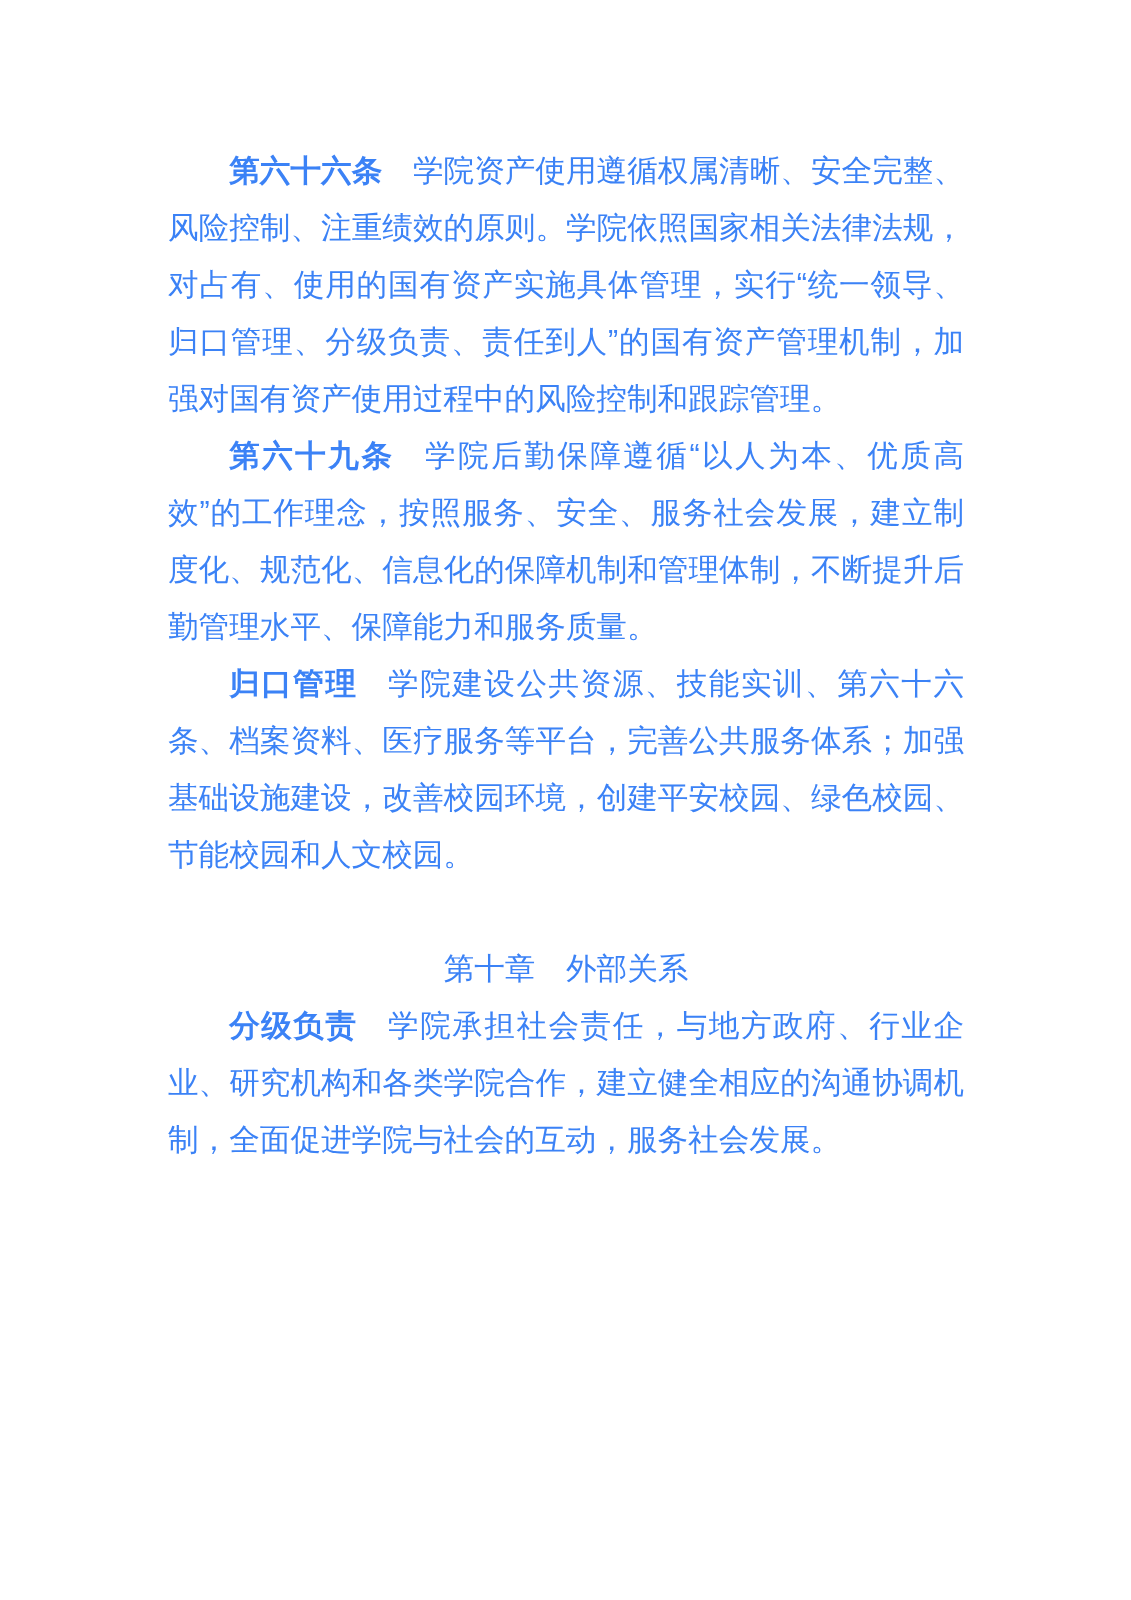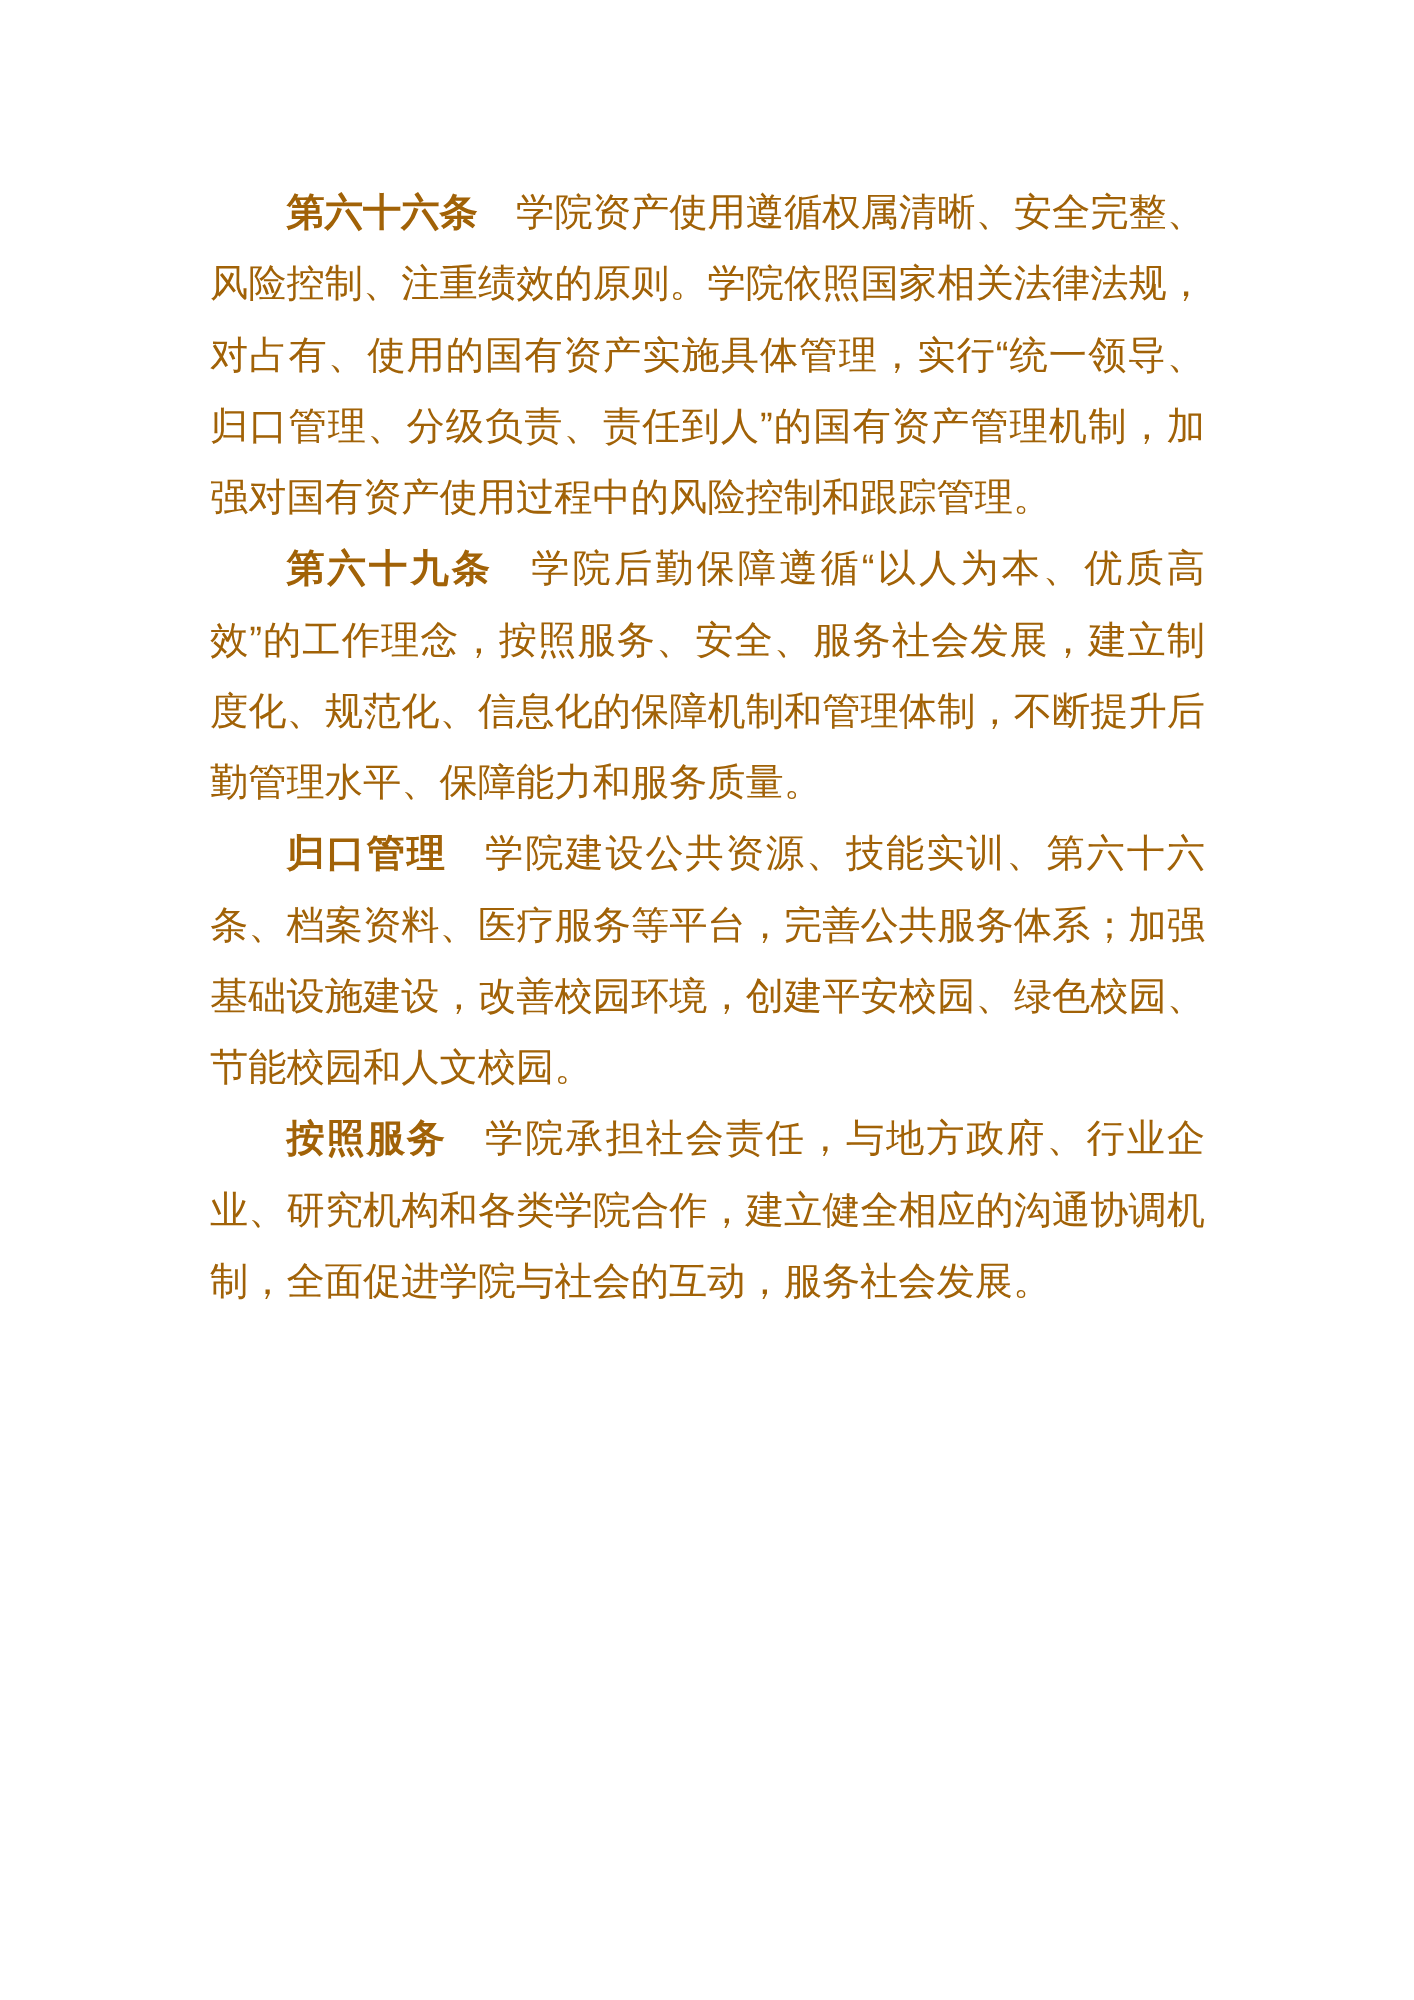--- a/index.html
+++ b/index.html
@@ -19,21 +19,21 @@
   .content {
     position: absolute;
     left: 168px;
     top: 142px;
     width: 796px;
     font-size: 30.6px;
     line-height: 57px;
     text-align: justify;
     text-justify: inter-ideograph;
     letter-spacing: 0;
-    color: #a16207;
+    color: #3b82f6;
   }
   p.article {
     margin: 0;
     padding: 0;
     text-indent: 2em;
     word-break: break-all;
   }
   .term {
     font-weight: bold;
     margin-right: 1em;
@@ -55,18 +55,19 @@
 <div class="page">
   <div class="content">
 
     <p class="article"><span class="term">第六十六条</span><span>学院资产使用遵循权属清晰、安全完整、风险控制、注重绩效的原则。学院依照国家相关法律法规，对占有、使用的国有资产实施具体管理，实行“统一领导、归口管理、分级负责、责任到人”的国有资产管理机制，加强对国有资产使用过程中的风险控制和跟踪管理。</span></p>
 
     <p class="article"><span class="term">第六十九条</span><span>学院后勤保障遵循“以人为本、优质高效”的工作理念，按照服务、安全、服务社会发展，建立制度化、规范化、信息化的保障机制和管理体制，不断提升后勤管理水平、保障能力和服务质量。</span></p>
 
     <p class="article"><span class="term">归口管理</span><span>学院建设公共资源、技能实训、第六十六条、档案资料、医疗服务等平台，完善公共服务体系；加强基础设施建设，改善校园环境，创建平安校园、绿色校园、节能校园和人文校园。</span></p>
 
 
+    <h2 class="chapter">第十章　外部关系</h2>
 
-    <p class="article"><span class="term">按照服务</span><span>学院承担社会责任，与地方政府、行业企业、研究机构和各类学院合作，建立健全相应的沟通协调机制，全面促进学院与社会的互动，服务社会发展。</span></p>
+    <p class="article"><span class="term">分级负责</span><span>学院承担社会责任，与地方政府、行业企业、研究机构和各类学院合作，建立健全相应的沟通协调机制，全面促进学院与社会的互动，服务社会发展。</span></p>
 
 
   </div>
 </div>
 
 </body></html>

